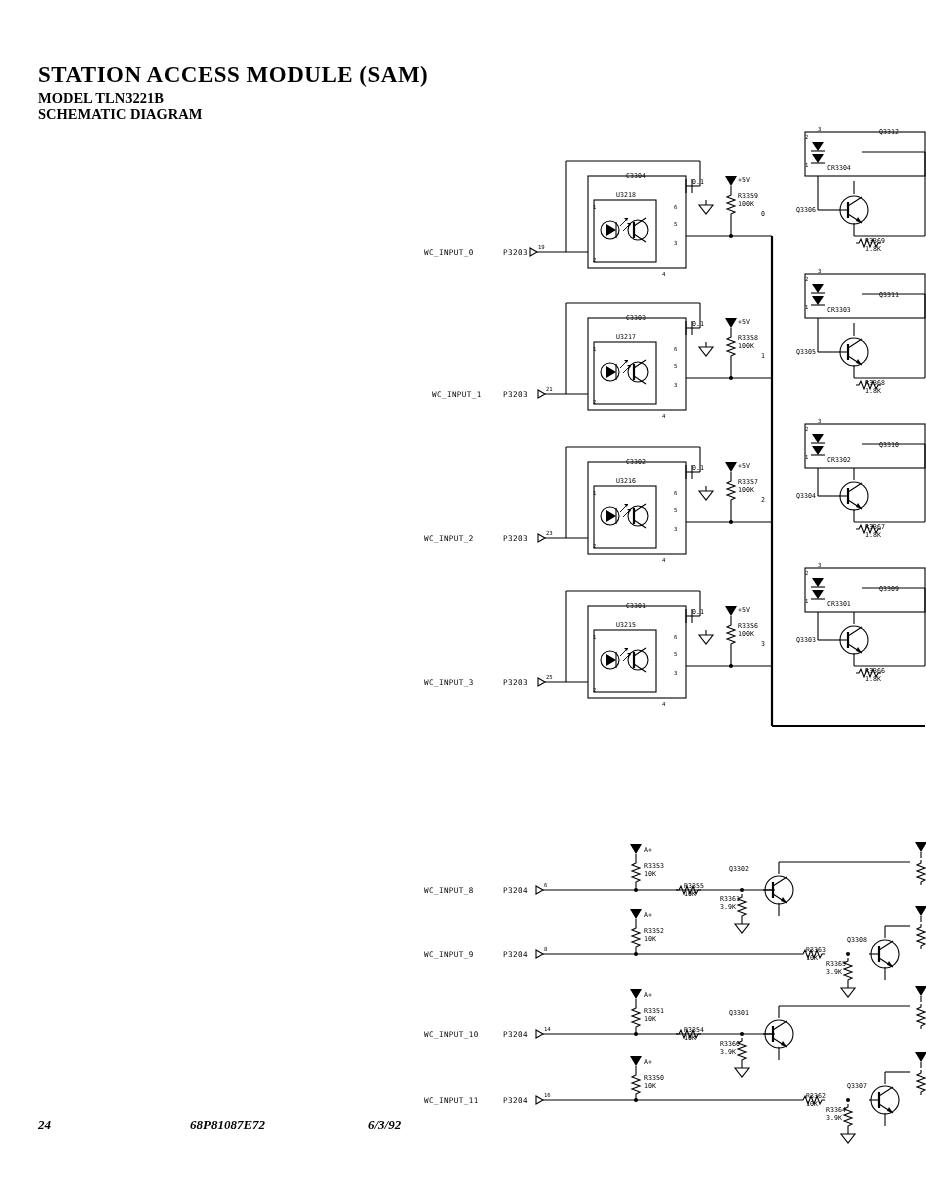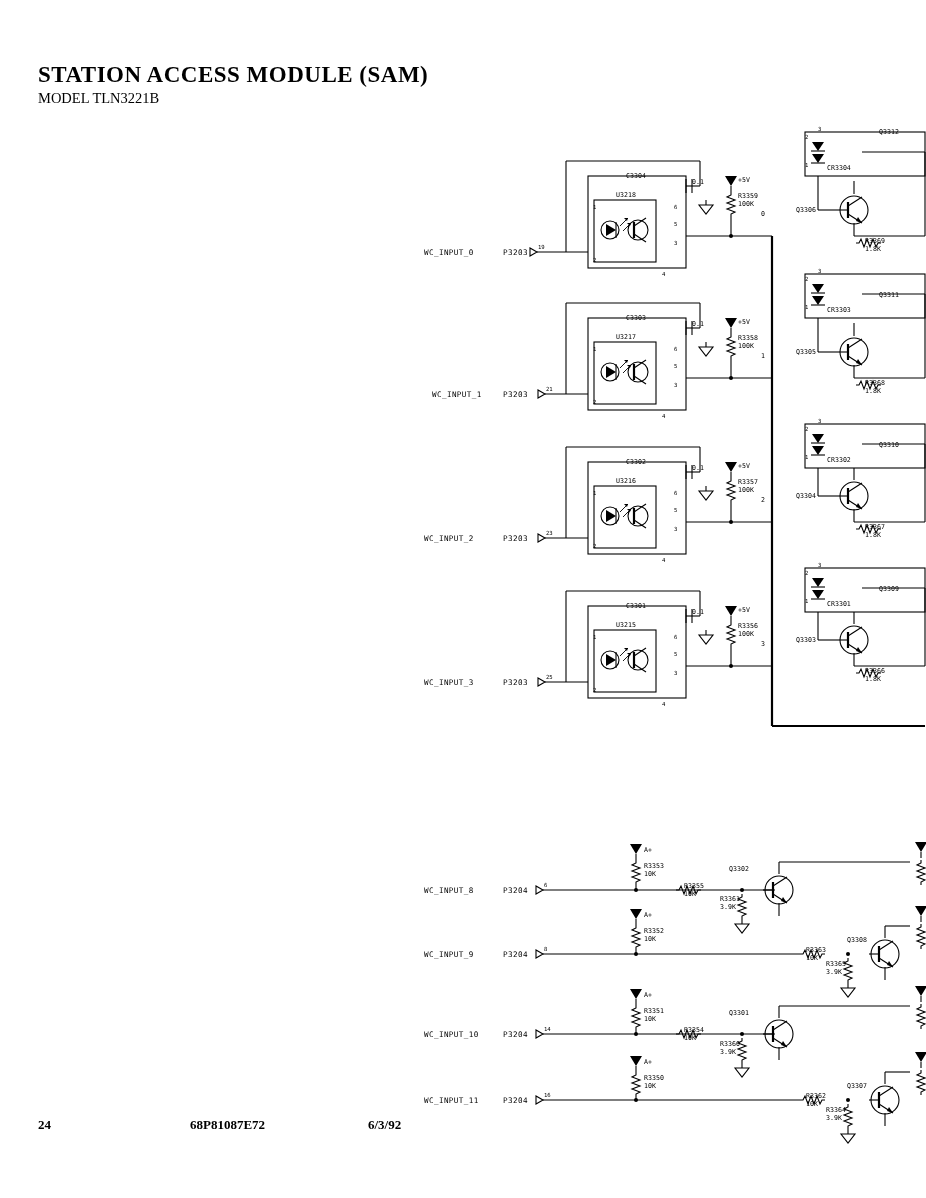--- a/index.html
+++ b/index.html
@@ -31,40 +31,41 @@
   .doc-title {
     font-family: "Liberation Serif", serif;
     font-weight: bold;
     font-size: 23px;
     letter-spacing: 0.5px;
     margin: 0 0 2px 0;
     white-space: nowrap;
   }
   .doc-sub {
     font-family: "Liberation Serif", serif;
-    font-weight: normal;
+    font-weight: bold;
     font-size: 14.5px;
     line-height: 1.12;
     margin: 0;
     white-space: nowrap;
   }
 
   
   .footer {
     position: absolute;
     left: 0;
     top: 1113px;
     width: 926px;
     height: 20px;
   }
   .footer span {
     position: absolute;
     font-family: "Liberation Serif", serif;
     font-weight: bold;
     font-size: 13px;
+    font-style: italic;
   }
   .f-page { left: 38px; top: 0; }
   .f-part { left: 190px; top: 0; }
   .f-date { left: 368px; top: 0; }
 
   
   .schematic {
     position: absolute;
     left: 0;
     top: 0;
@@ -86,20 +87,21 @@
   text.lbl { font-size: 7.6px; letter-spacing: 0.4px; }
 </style>
 </head>
 <body>
 
 <div class="page">
 
   <div class="title-block">
     <div class="doc-title">STATION ACCESS MODULE (SAM)</div>
     <div class="doc-sub">MODEL TLN3221B</div>
+    <div class="doc-sub">SCHEMATIC DIAGRAM</div>
   </div>
 
   <div class="schematic">
   <svg width="926" height="1198" viewBox="0 0 926 1198" xmlns="http://www.w3.org/2000/svg">
     <defs>
       <g id="opto">
 
         <rect x="0" y="0" width="62" height="62" class="w"></rect>
 
         <path d="M12 24 L22 30 L12 36 Z" class="fillblk"></path>

